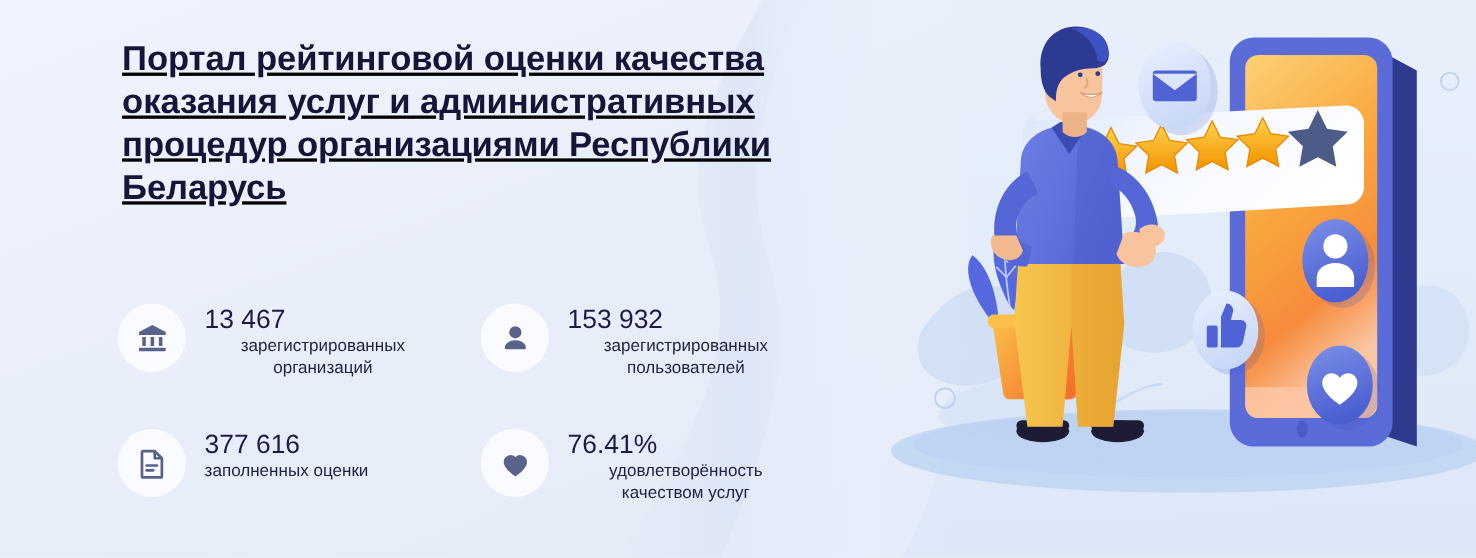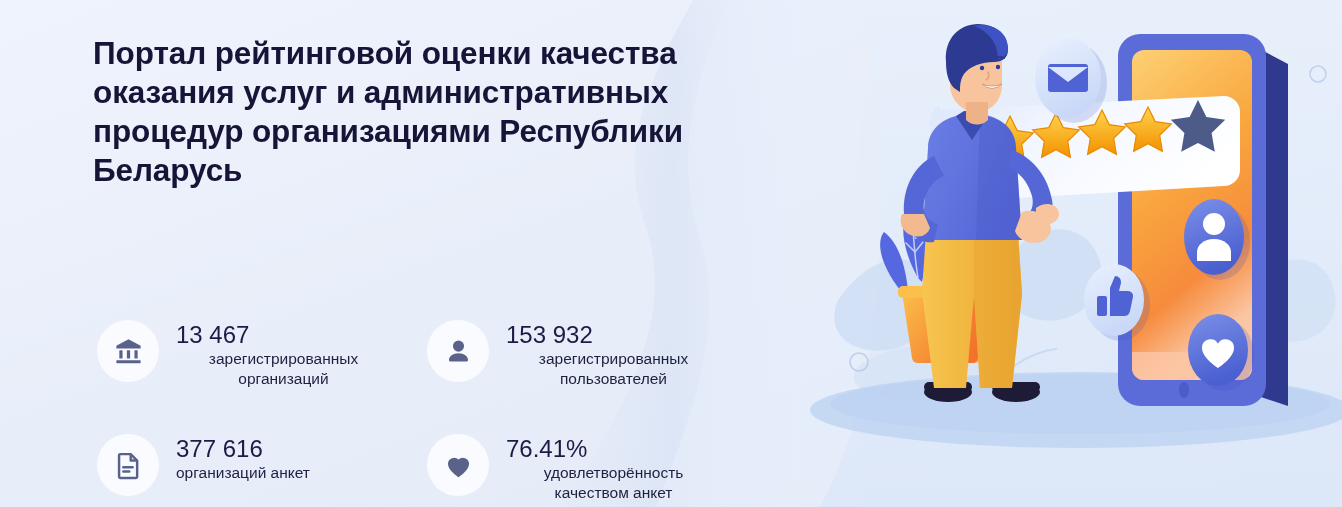--- a/index.html
+++ b/index.html
@@ -22,45 +22,45 @@
     position: absolute;
     inset: 0;
     width: 1342px;
     height: 507px;
     pointer-events: none;
   }
 
   
   .content {
     position: absolute;
-    left: 93px;
+    left: 111px;
     top: 34px;
     width: 720px;
     z-index: 5;
+    text-decoration: underline;
   }
   .hero-title {
     margin: 0;
     font-size: 31.5px;
     line-height: 39px;
     font-weight: 700;
     color: #161538;
     letter-spacing: -0.1px;
     max-width: 700px;
   }
 
   .stats {
     position: absolute;
-    left: 97px;
+    left: 107px;
     top: 274px;
     width: 740px;
     display: grid;
     grid-template-columns: 330px 330px;
     grid-template-rows: 114px auto;
     z-index: 5;
-    margin-top: 44px;
   }
   .stat {
     display: flex;
     align-items: flex-start;
     gap: 17px;
   }
   .stat-iconwrap {
     flex: 0 0 auto;
     width: 62px;
     height: 62px;
@@ -193,33 +193,33 @@
       <div class="stat-iconwrap">
         <svg width="31" height="31" viewBox="0 0 24 24" fill="none" stroke="#5a628c" stroke-width="1.9" stroke-linejoin="round" aria-hidden="true">
           <path d="M5.6 3.2h8.1l5 5v12.6a.9.9 0 0 1-.9.9H5.6a.9.9 0 0 1-.9-.9V4.1a.9.9 0 0 1 .9-.9z"></path>
           <path d="M13.7 3.2v5h5"></path>
           <path d="M8 13.3h7.2" stroke-linecap="round"></path>
           <path d="M8 16.7h4.6" stroke-linecap="round"></path>
         </svg>
       </div>
       <div class="stat-text">
         <div class="stat-value">377 616</div>
-        <div class="stat-label">организаций анкет</div>
+        <div class="stat-label">заполненных оценки</div>
       </div>
     </div>
 
     <div class="stat">
       <div class="stat-iconwrap">
         <svg width="31" height="31" viewBox="0 0 24 24" fill="#5a628c" aria-hidden="true">
           <path d="M12 21s-8.2-5.1-8.2-10.4A4.9 4.9 0 0 1 12 7.3a4.9 4.9 0 0 1 8.2 3.3C20.2 15.9 12 21 12 21z"></path>
         </svg>
       </div>
       <div class="stat-text">
         <div class="stat-value">76.41%</div>
-        <div class="stat-label">удовлетворённость качеством анкет</div>
+        <div class="stat-label">удовлетворённость качеством услуг</div>
       </div>
     </div>
 
   </div>
 
   <div class="illustration">
     <svg viewBox="0 0 520 507" width="520" height="507">
       <defs>
         <linearGradient id="phoneScreen" x1="0" y1="0" x2="0.3" y2="1">
           <stop offset="0%" stop-color="#fdd074"></stop>

